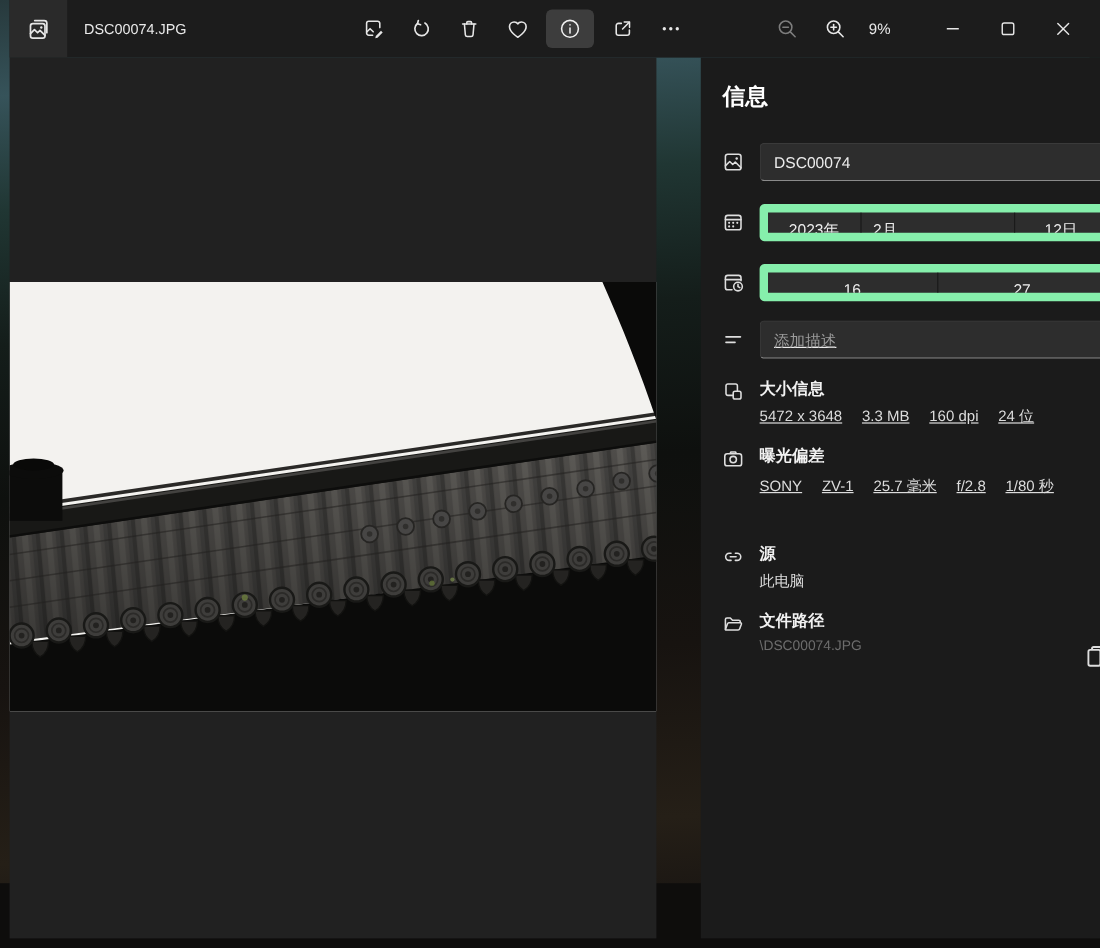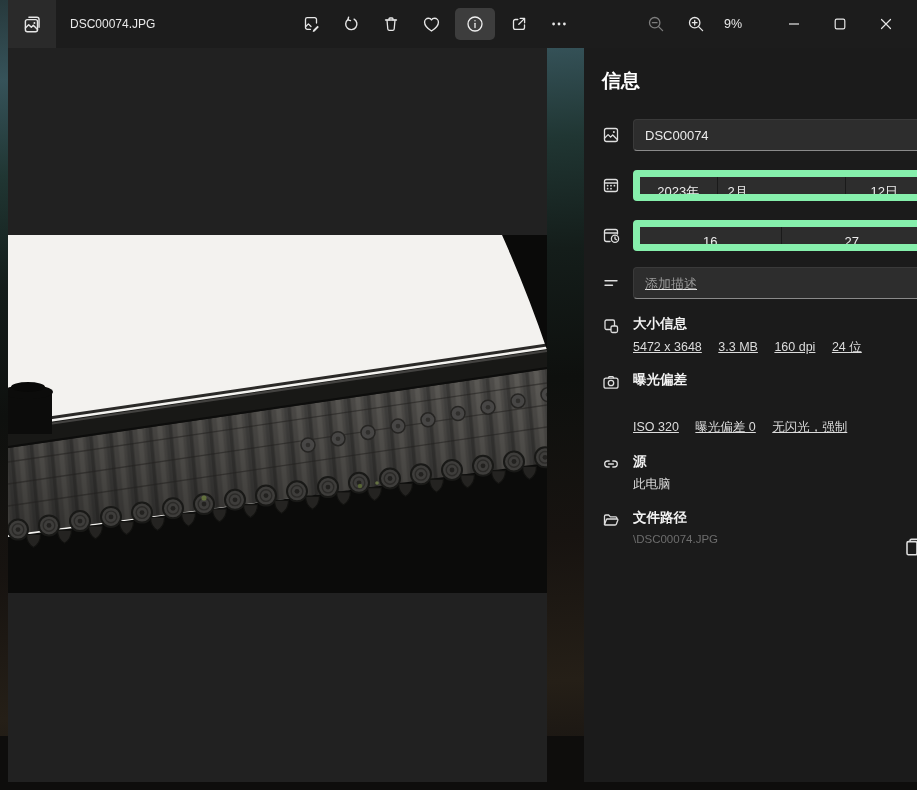--- a/index.html
+++ b/index.html
@@ -375,24 +375,26 @@
     </div>
 
     <span class="picon" style="top:324px">
       <svg class="icon" width="20" height="20" viewBox="0 0 20 20" fill="none" stroke="#dedede" stroke-width="1.3" stroke-linejoin="round">
         <rect x="3" y="6.2" width="14" height="10" rx="2"></rect>
         <circle cx="10" cy="11" r="2.7"></circle>
         <path d="M7.3,6.2 L8.1,4.6 h3.8 l0.8,1.6"></path>
       </svg>
     </span>
     <div class="heading" style="top:323px">曝光偏差</div>
-    <div class="meta" style="top:371px">
-      <span>ISO 320</span>
-      <span>曝光偏差 0</span>
-      <span>无闪光，强制</span>
+    <div class="meta" style="top:349px">
+      <span>SONY</span>
+      <span>ZV-1</span>
+      <span>25.7 毫米</span>
+      <span>f/2.8</span>
+      <span>1/80 秒</span>
     </div>
 
     <span class="picon" style="top:406px">
       <svg class="icon" width="20" height="20" viewBox="0 0 20 20" fill="none" stroke="#dedede" stroke-width="1.3" stroke-linecap="round">
         <path d="M8.2,7 H6.7 a3,3 0 0 0 0,6 h1.5"></path>
         <path d="M11.8,7 h1.5 a3,3 0 0 1 0,6 h-1.5"></path>
         <path d="M7.6,10 H12.4"></path>
       </svg>
     </span>
     <div class="heading" style="top:405px">源</div>

